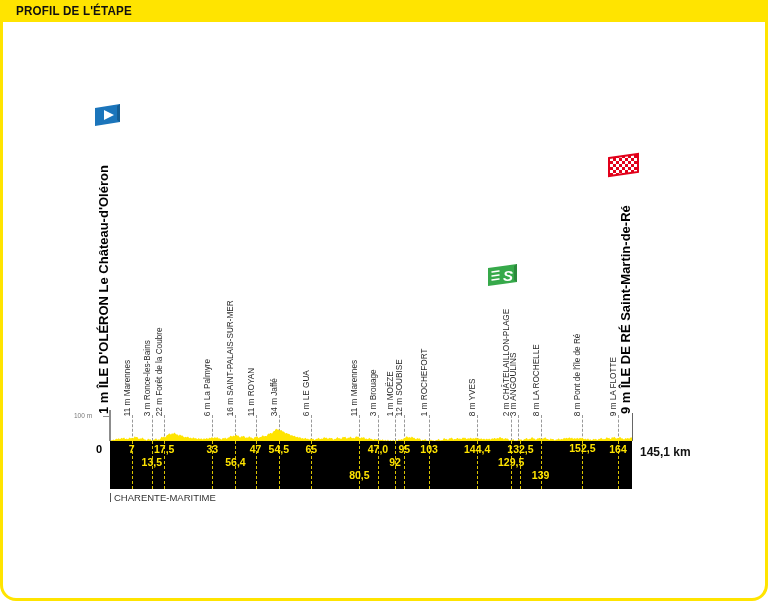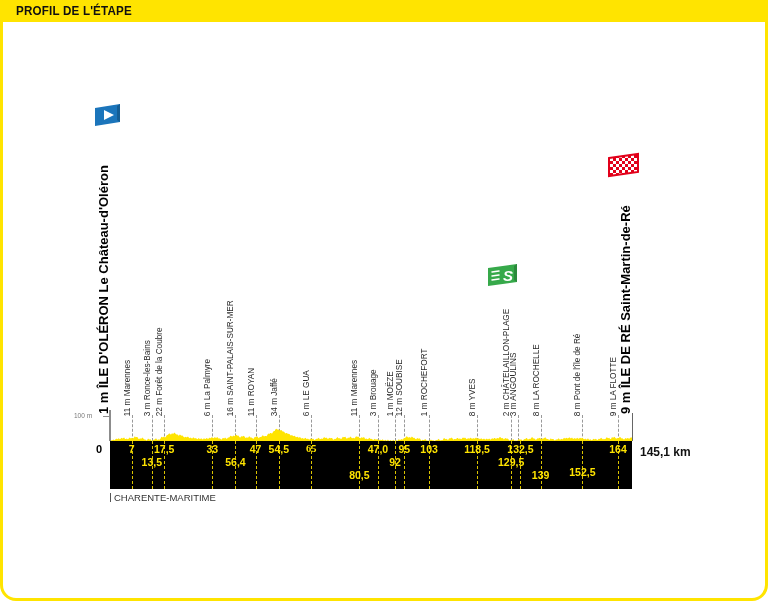--- a/index.html
+++ b/index.html
@@ -383,26 +383,26 @@
       <span class="bar"></span><span>CHARENTE-MARITIME</span>
     </div>
 
   <div class="km-label" style="left: 131.685px; top: 421px;">7</div>
       <div class="km-label" style="left: 151.822px; top: 434px;">13,5</div>
       <div class="km-label" style="left: 164.214px; top: 421px;">17,5</div>
       <div class="km-label" style="left: 212.231px; top: 421px;">33</div>
       <div class="km-label" style="left: 235.466px; top: 434px;">56,4</div>
       <div class="km-label" style="left: 255.602px; top: 421px;">47</div>
       <div class="km-label" style="left: 278.837px; top: 421px;">54,5</div>
-      <div class="km-label" style="left: 311.365px; top: 421px; font-family: Liberation Serif, serif;">65</div>
+      <div class="km-label" style="left: 311.365px; top: 421px;">65</div>
       <div class="km-label" style="left: 359.383px; top: 447px;">80,5</div>
       <div class="km-label" style="left: 377.97px; top: 421px;">47,0</div>
       <div class="km-label" style="left: 395.009px; top: 434px;">92</div>
       <div class="km-label" style="left: 404.303px; top: 421px;">95</div>
       <div class="km-label" style="left: 429.086px; top: 421px;">103</div>
-      <div class="km-label" style="left: 477.104px; top: 421px;">118,5</div>
+      <div class="km-label" style="left: 477.104px; top: 421px;">144,4</div>
       <div class="km-label" style="left: 511.181px; top: 434px;">129,5</div>
       <div class="km-label" style="left: 520.475px; top: 421px;">132,5</div>
       <div class="km-label" style="left: 540.611px; top: 447px;">139</div>
-      <div class="km-label" style="left: 582.433px; top: 444px;">152,5</div>
+      <div class="km-label" style="left: 582.433px; top: 420px;">152,5</div>
       <div class="km-label" style="left: 618.059px; top: 421px;">164</div>
     </div>
 </div>
 
 </body></html>

